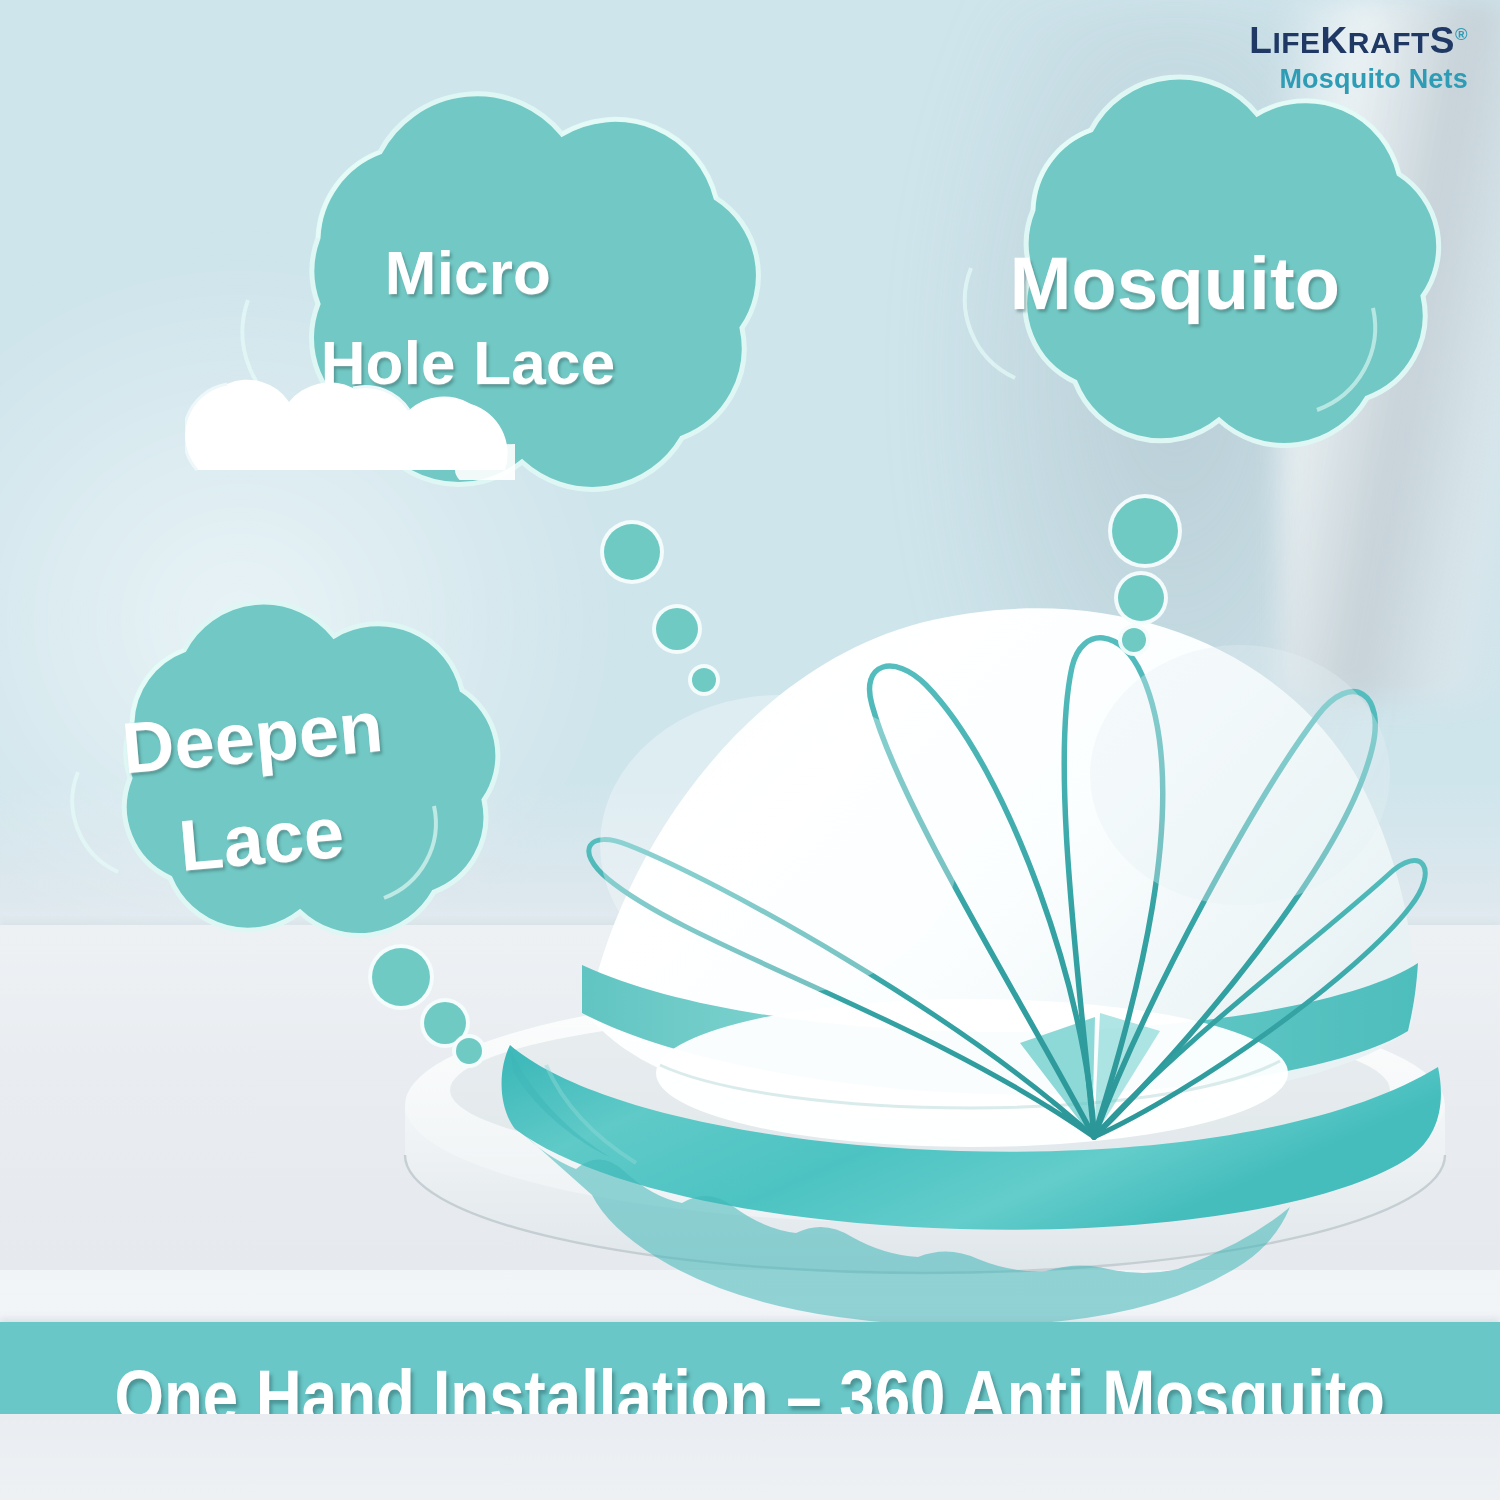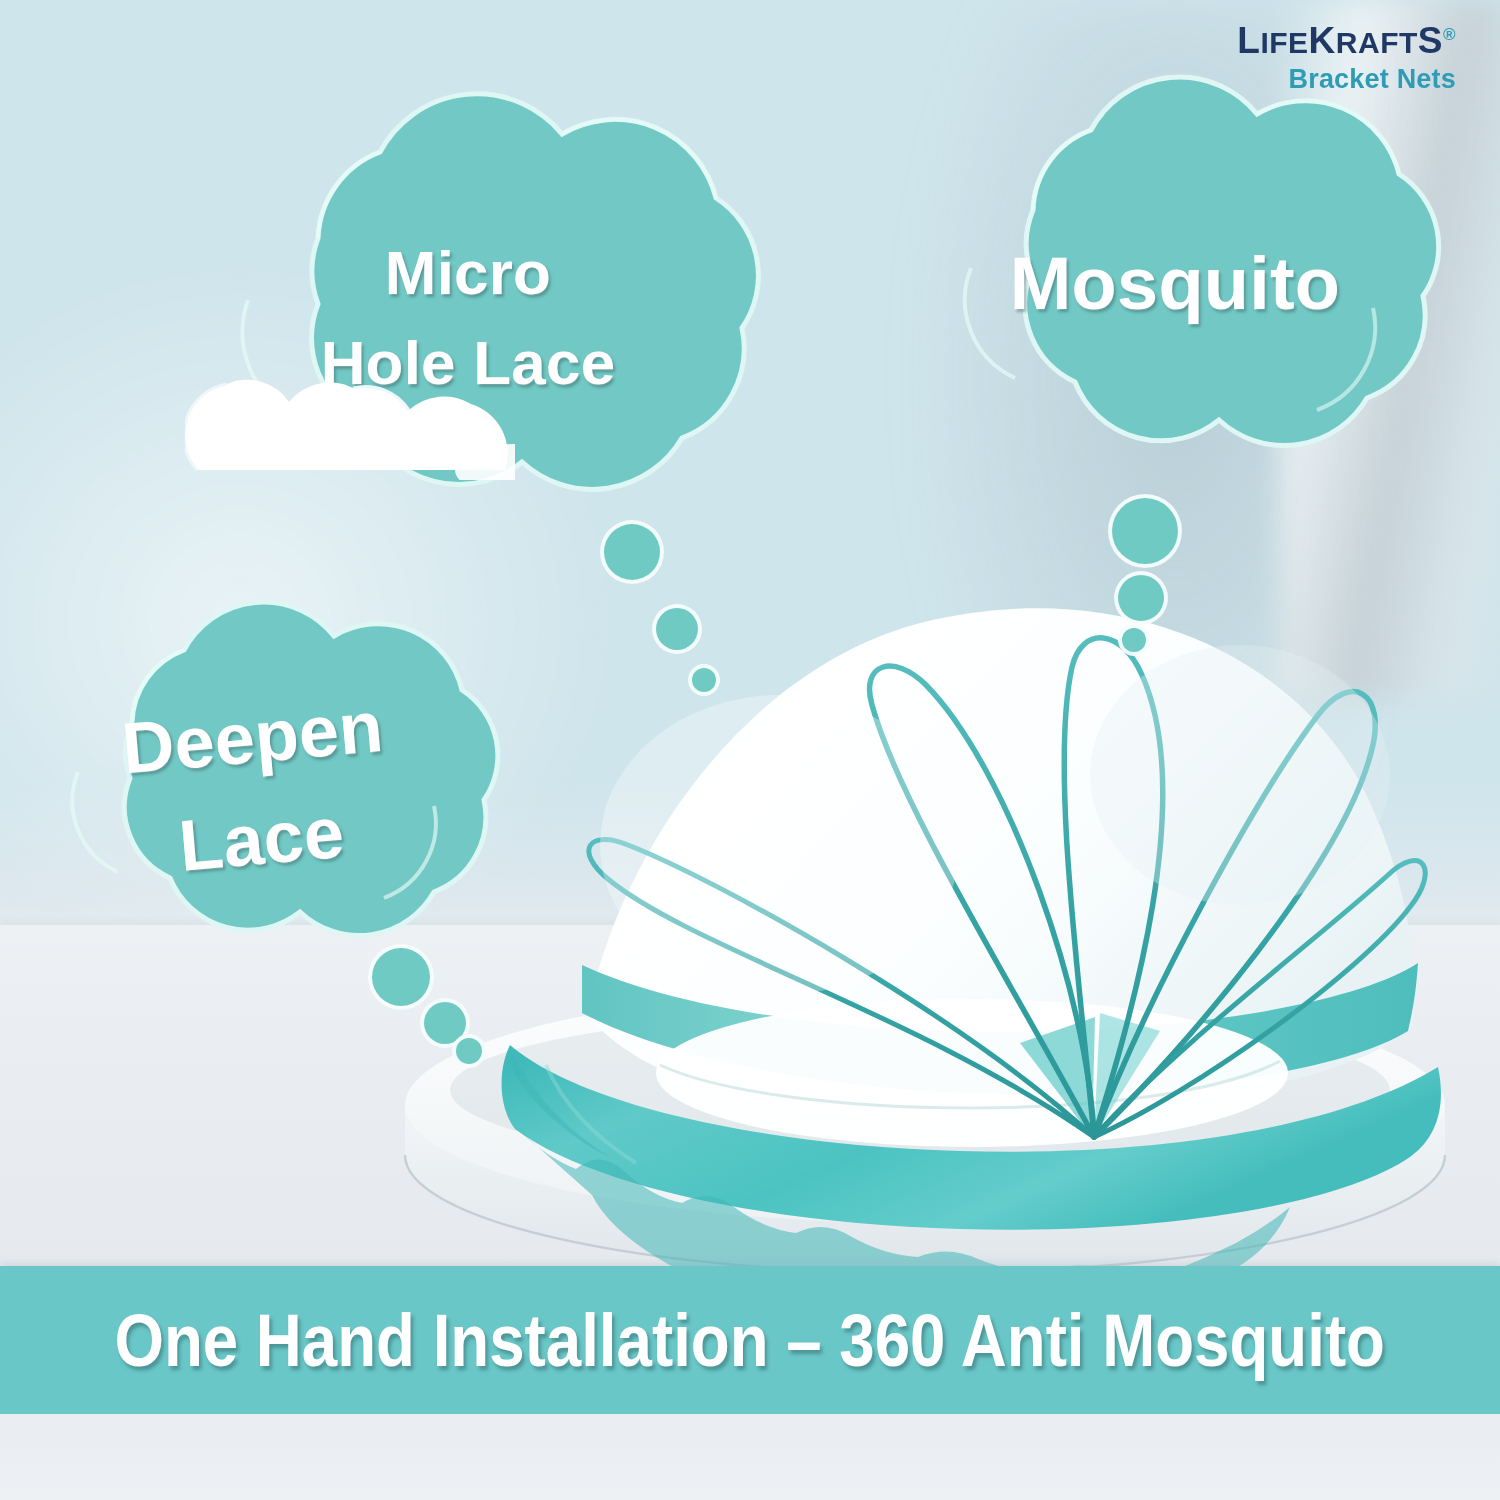--- a/index.html
+++ b/index.html
@@ -60,36 +60,36 @@
   #cloud-bracket .ctext{font-size:74px;line-height:1.45;}
   #cloud-lace{left:22px;top:618px;width:470px;height:340px;}
   #cloud-lace .ctext{font-size:72px;line-height:1.42;transform:rotate(-5deg);}
 
   .puffs{position:absolute;left:185px;top:350px;}
 
   .bubble{position:absolute;border-radius:50%;
           background:#6fcac4;box-shadow:0 0 0 4px rgba(244,252,252,.95);}
 
   
-  .logo{position:absolute;right:44px;top:22px;text-align:right;line-height:1;}
+  .logo{position:absolute;right:32px;top:22px;text-align:right;line-height:1;}
   .logo-main{
     color:#1f3864;font-weight:700;font-size:37px;letter-spacing:.5px;
     display:inline-block;white-space:nowrap;
   }
   .logo-main .big{font-size:37px;}
   .logo-main .sm{font-size:30px;}
   .logo-reg{color:#2e9cb4;font-size:17px;vertical-align:super;font-weight:700;}
   .logo-sub{
     color:#2e9cb4;font-weight:700;font-size:27px;letter-spacing:.2px;
     margin-top:7px;white-space:nowrap;
   }
 
   
   .banner{
-    position:absolute;left:0;top:1266px;width:1500px;height:148px;
+    position:absolute;left:0;top:1322px;width:1500px;height:148px;
     background:#6ac7c7;
     box-shadow:0 -3px 7px rgba(150,170,180,.28);
     display:flex;align-items:center;justify-content:center;
   }
   .banner-text{
     color:#ffffff;font-weight:700;font-size:74px;
     transform:scaleX(.86);transform-origin:center;
     white-space:nowrap;letter-spacing:0px;
     text-shadow:3px 4px 4px rgba(35,80,85,.42);
   }
@@ -305,21 +305,21 @@
   <div class="bubble" style="left:1112px;top:498px;width:66px;height:66px;"></div>
   <div class="bubble" style="left:1118px;top:575px;width:46px;height:46px;"></div>
   <div class="bubble" style="left:1122px;top:628px;width:24px;height:24px;"></div>
 
   <div class="bubble" style="left:372px;top:948px;width:58px;height:58px;"></div>
   <div class="bubble" style="left:424px;top:1002px;width:42px;height:42px;"></div>
   <div class="bubble" style="left:456px;top:1038px;width:26px;height:26px;"></div>
 
   <div class="logo">
     <div class="logo-main"><span class="big">L</span><span class="sm">IFE</span><span class="big">K</span><span class="sm">RAFT</span><span class="big">S</span><span class="logo-reg">®</span></div>
-    <div class="logo-sub">Bracket Nets</div>
+    <div class="logo-sub">Mosquito Nets</div>
   </div>
 
   <div class="banner">
     <div class="banner-text">One Hand Installation – 360 Anti Mosquito</div>
   </div>
   <div class="banner-below"></div>
 
 </div>
 
 </body></html>

